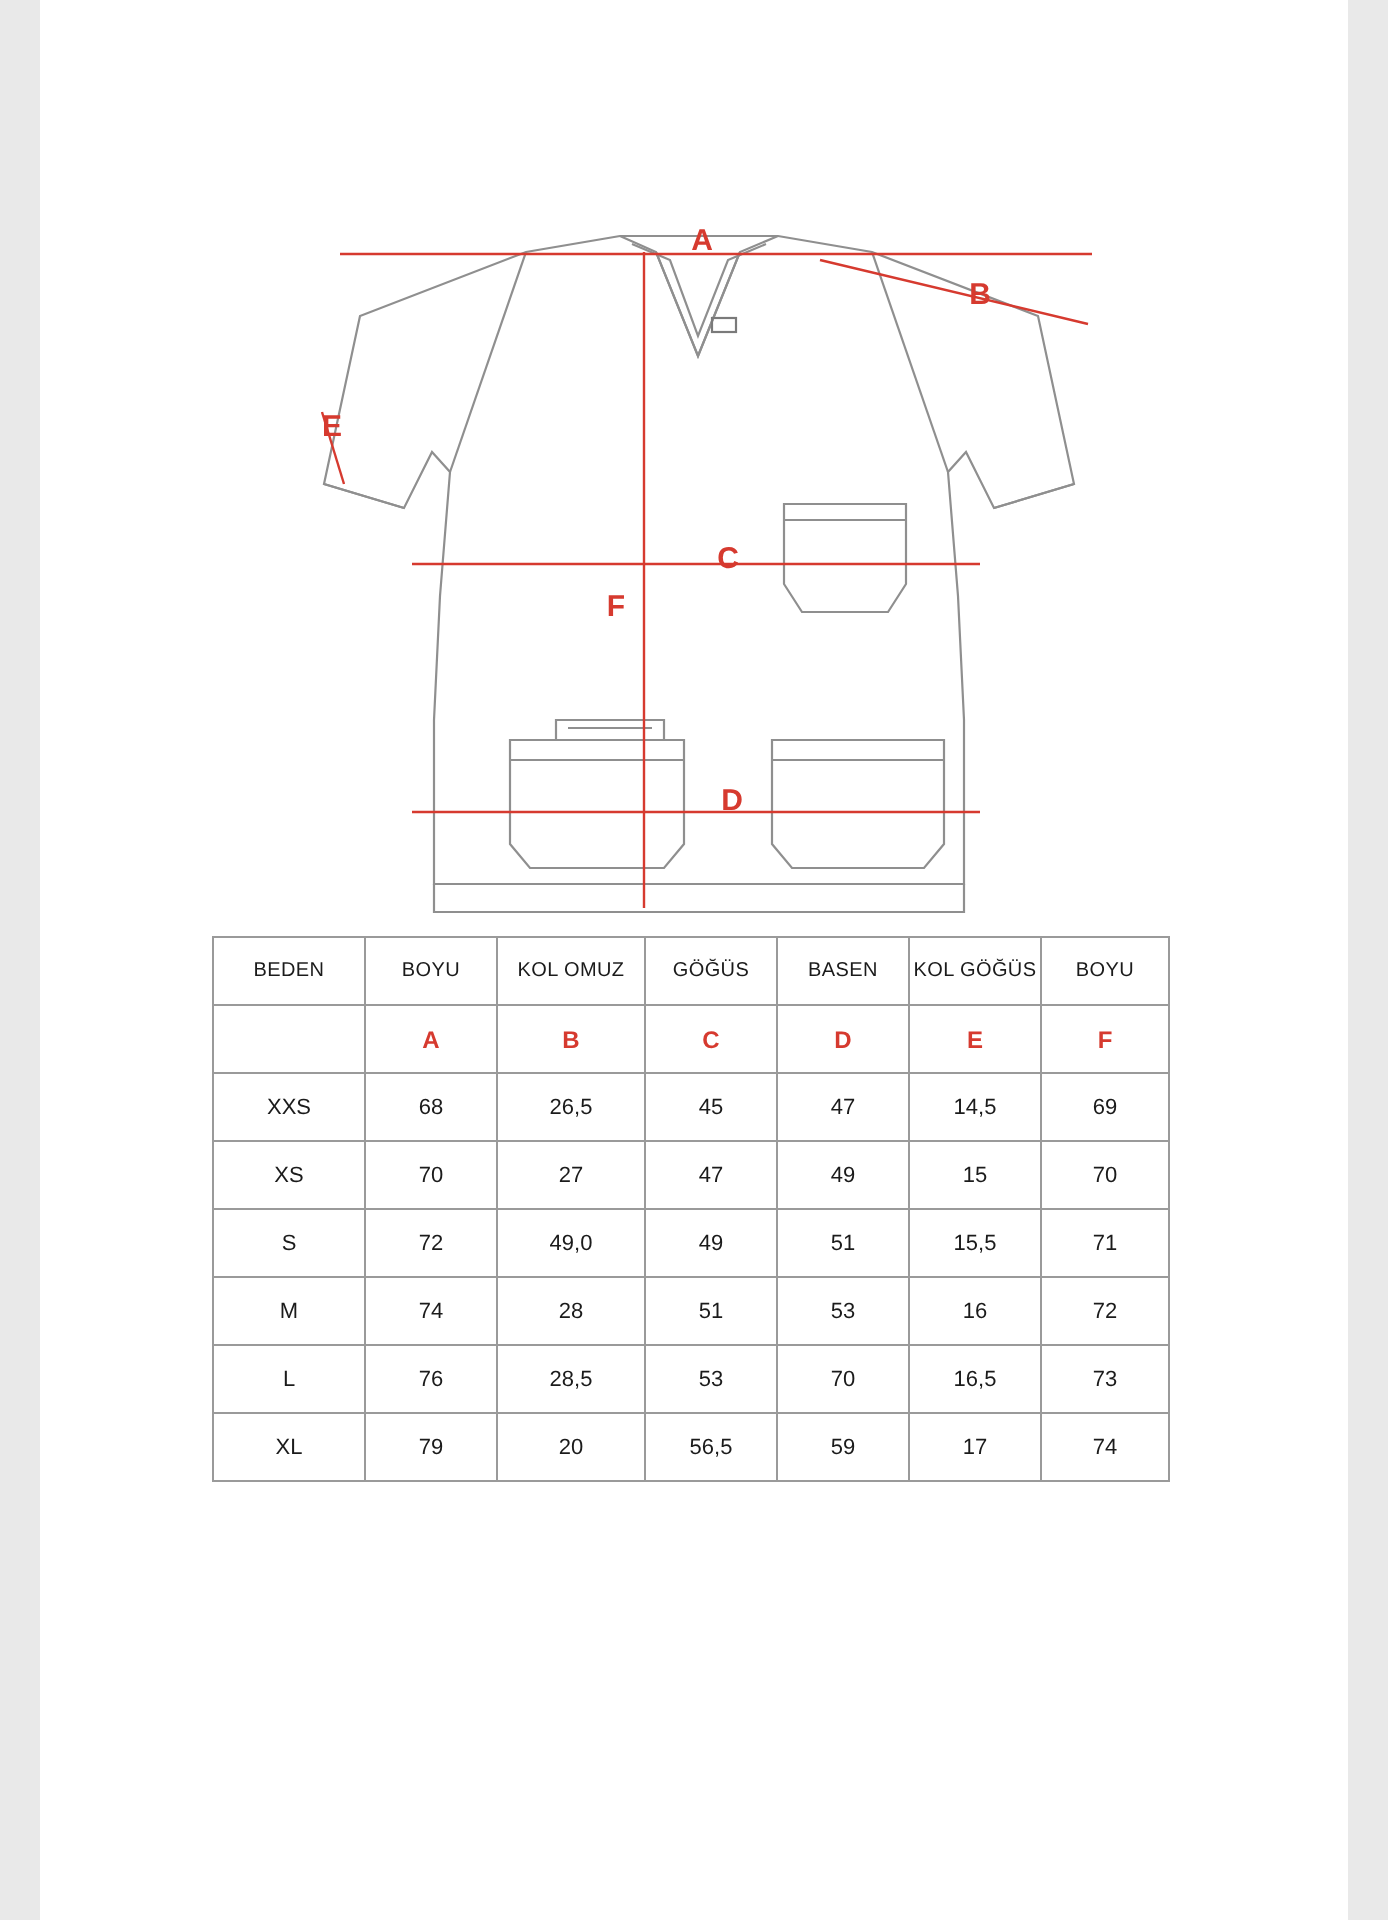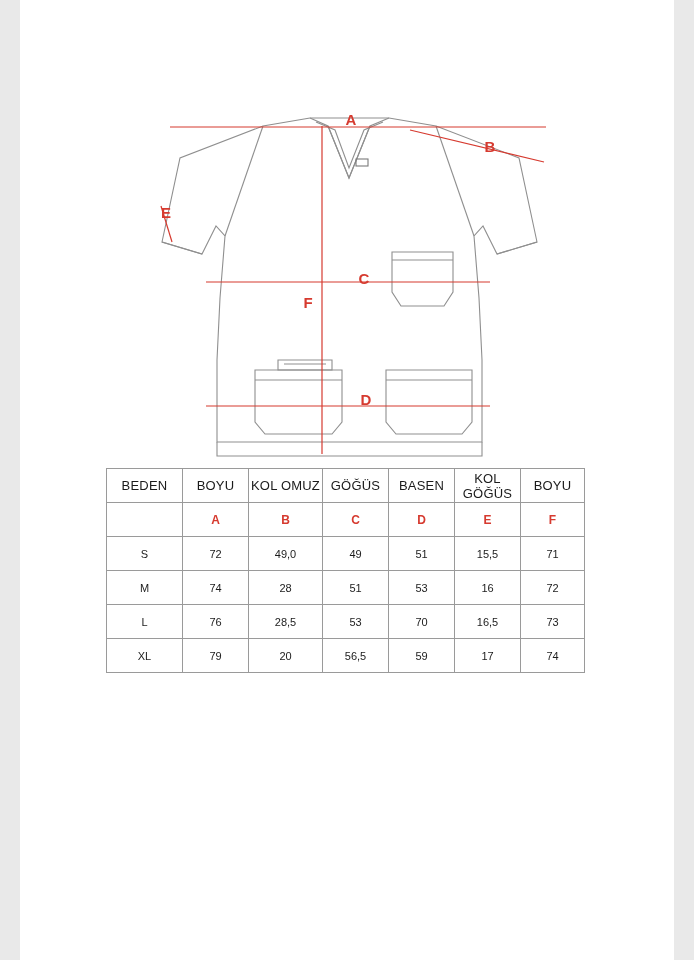--- a/index.html
+++ b/index.html
@@ -57,21 +57,21 @@
     border: 1px solid #9a9a9a;
     height: 33px;
     text-align: center;
     vertical-align: middle;
     font-size: 11px;
     color: #1b1b1b;
     font-weight: normal;
     padding: 0;
   }
   #size-table thead th {
-    font-size: 13px;
+    font-size: 10px;
     font-weight: normal;
     letter-spacing: .2px;
   }
   #size-table tr.letter-row td {
     color: #d63a2f;
     font-weight: bold;
     font-size: 12px;
   }
   #size-table col.c0 { width: 76px; }
   #size-table col.c1 { width: 66px; }
@@ -190,20 +190,38 @@
         <td></td>
         <td>A</td>
         <td>B</td>
         <td>C</td>
         <td>D</td>
         <td>E</td>
         <td>F</td>
       </tr>
 
       <tr>
+        <td>XXS</td>
+        <td>68</td>
+        <td>26,5</td>
+        <td>45</td>
+        <td>47</td>
+        <td>14,5</td>
+        <td>69</td>
+      </tr>
+      <tr>
+        <td>XS</td>
+        <td>70</td>
+        <td>27</td>
+        <td>47</td>
+        <td>49</td>
+        <td>15</td>
+        <td>70</td>
+      </tr>
+      <tr>
         <td>S</td>
         <td>72</td>
         <td>49,0</td>
         <td>49</td>
         <td>51</td>
         <td>15,5</td>
         <td>71</td>
       </tr>
       <tr>
         <td>M</td>

